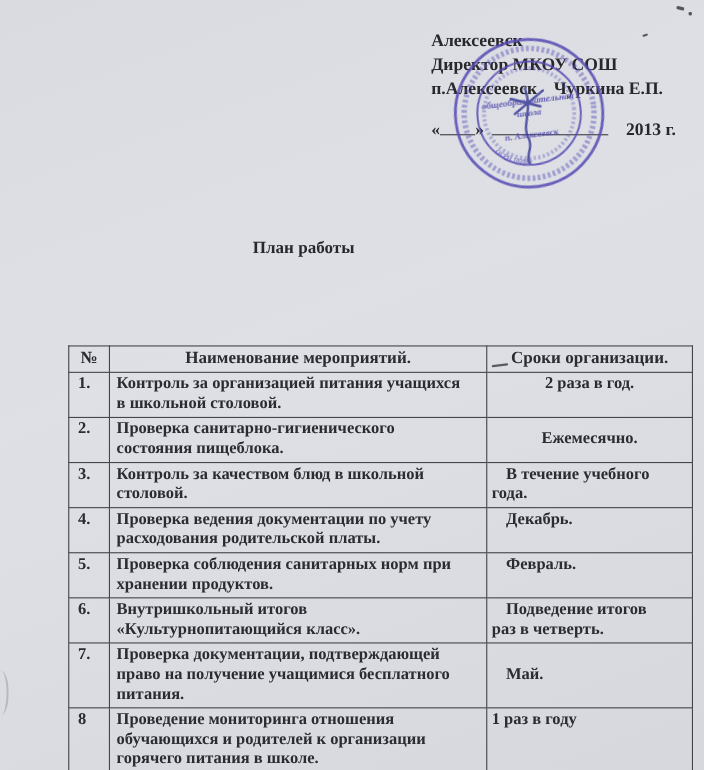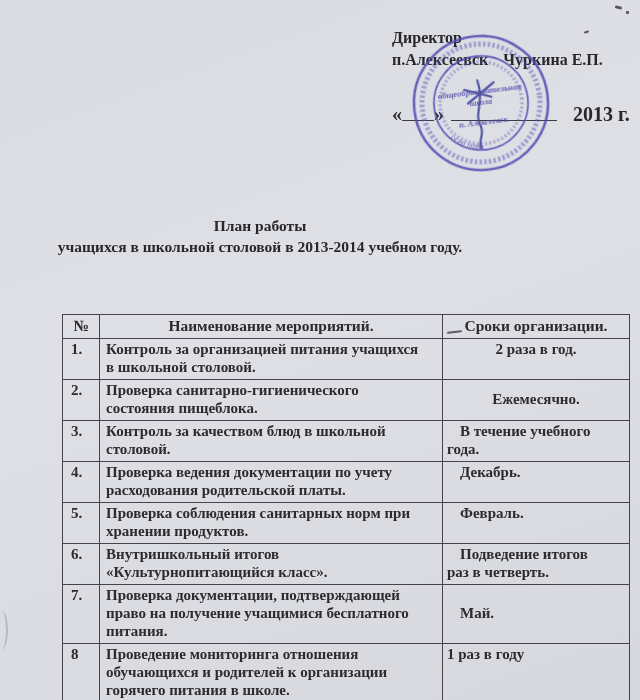--- a/index.html
+++ b/index.html
@@ -5,29 +5,29 @@
   html,body{margin:0;padding:0;}
   .page{
     position:relative;width:640px;height:700px;overflow:hidden;
     background:linear-gradient(160deg,#d9dbe0 0%,#dee0e5 42%,#d6d8dd 100%);
     font-family:"Liberation Serif","DejaVu Serif",serif;
     color:#27272c;font-weight:bold;
   }
   
   .approval{position:absolute;left:392px;top:27px;font-size:16px;line-height:21.5px;white-space:nowrap;}
   .approval .row3 .gap{display:inline-block;width:15px;}
-  .dateline{margin-top:34px;font-size:20px;}
+  .dateline{margin-top:16px;font-size:16px;}
   .blank{display:inline-block;border-bottom:1.6px solid #3c3c42;height:14px;vertical-align:baseline;}
   .blank.short{width:32px;}
   .blank.long{width:106px;margin-left:7px;}
   .year{margin-left:16px;}
   
   .stamp{position:absolute;left:406px;top:28px;width:150px;height:150px;opacity:.85;transform:rotate(-7deg);}
   
-  .title-block{position:absolute;top:215px;left:0;width:520px;text-align:center;font-size:15.5px;line-height:21px;}
+  .title-block{position:absolute;top:215px;left:0;width:520px;text-align:center;font-size:15.5px;line-height:21px;padding-left:16px;}
   
   table.plan{
     position:absolute;left:62px;top:314px;width:567px;
     border-collapse:collapse;table-layout:fixed;
     font-size:15px;line-height:18px;font-weight:bold;color:#2b2b30;
   }
   .plan th,.plan td{border:1.6px solid #44444a;vertical-align:top;}
   .plan th{font-size:15.5px;text-align:center;padding:2px 2px 3px 2px;font-weight:bold;}
   .plan td{padding:1px 4px 3px 6px;white-space:pre-line;}
   td.num{padding-left:8px;}
@@ -43,21 +43,22 @@
   .sp3{left:584px;top:31px;width:5px;height:2px;transform:rotate(-18deg);}
   .sp4{left:447px;top:331px;width:15px;height:2px;transform:rotate(-7deg);background:#5a5a60;}
   .edge-mark{position:absolute;left:-6px;top:610px;width:12px;height:40px;border-right:2px solid #b6b9c3;border-radius:0 50% 50% 0/0 50% 50% 0;}
 </style>
 </head>
 <body>
 
 <div class="page">
 
   <div class="approval">
-    <div>Директор</div>
+    <div>Алексеевск</div>
+    <div>Директор МКОУ СОШ</div>
     <div class="row3"><span>п.Алексеевск</span><span class="gap"></span><span>Чуркина Е.П.</span></div>
     <div class="dateline">
       <span>«</span><span class="blank short"></span><span>»</span><span class="blank long"></span><span class="year">2013 г.</span>
     </div>
   </div>
 
   <svg class="stamp" viewBox="0 0 150 150">
     <defs>
       <filter id="blur-soft">
           <feGaussianBlur stdDeviation="0.4"></feGaussianBlur>
@@ -72,21 +73,20 @@
       <text x="75" y="66" font-size="8.6" font-style="italic" text-anchor="middle" fill="#5046ae" font-family="Liberation Serif, serif">общеобразовательная</text>
       <text x="75" y="77" font-size="8" font-style="italic" text-anchor="middle" fill="#5046ae" font-family="Liberation Serif, serif">школа</text>
       <text x="75" y="97" font-size="8.4" font-style="italic" text-anchor="middle" fill="#5046ae" font-family="Liberation Serif, serif">п. Алексеевск</text>
       <text font-size="6" fill="#5d53b9" font-family="Liberation Serif, serif" opacity="0.85"><textPath href="#arc-bottom" startOffset="18%">ОГРН 102880</textPath></text>
       <path d="M90 56 L62 74 M86 70 L60 60 M74 52 C79 74 66 86 72 98 C75 107 67 112 70 120" fill="none" stroke="#3b3e98" stroke-width="2.2" stroke-linecap="round"></path>
     </g>
   </svg>
 
   <div class="title-block">
     <div>План работы</div>
-    <div>учащихся в школьной столовой в 2013-2014 учебном году.</div>
   </div>
 
   <table class="plan">
     <colgroup>
         <col style="width:37px">
         <col style="width:343px">
         <col style="width:187px">
       </colgroup>
     <tbody>
         <tr>

